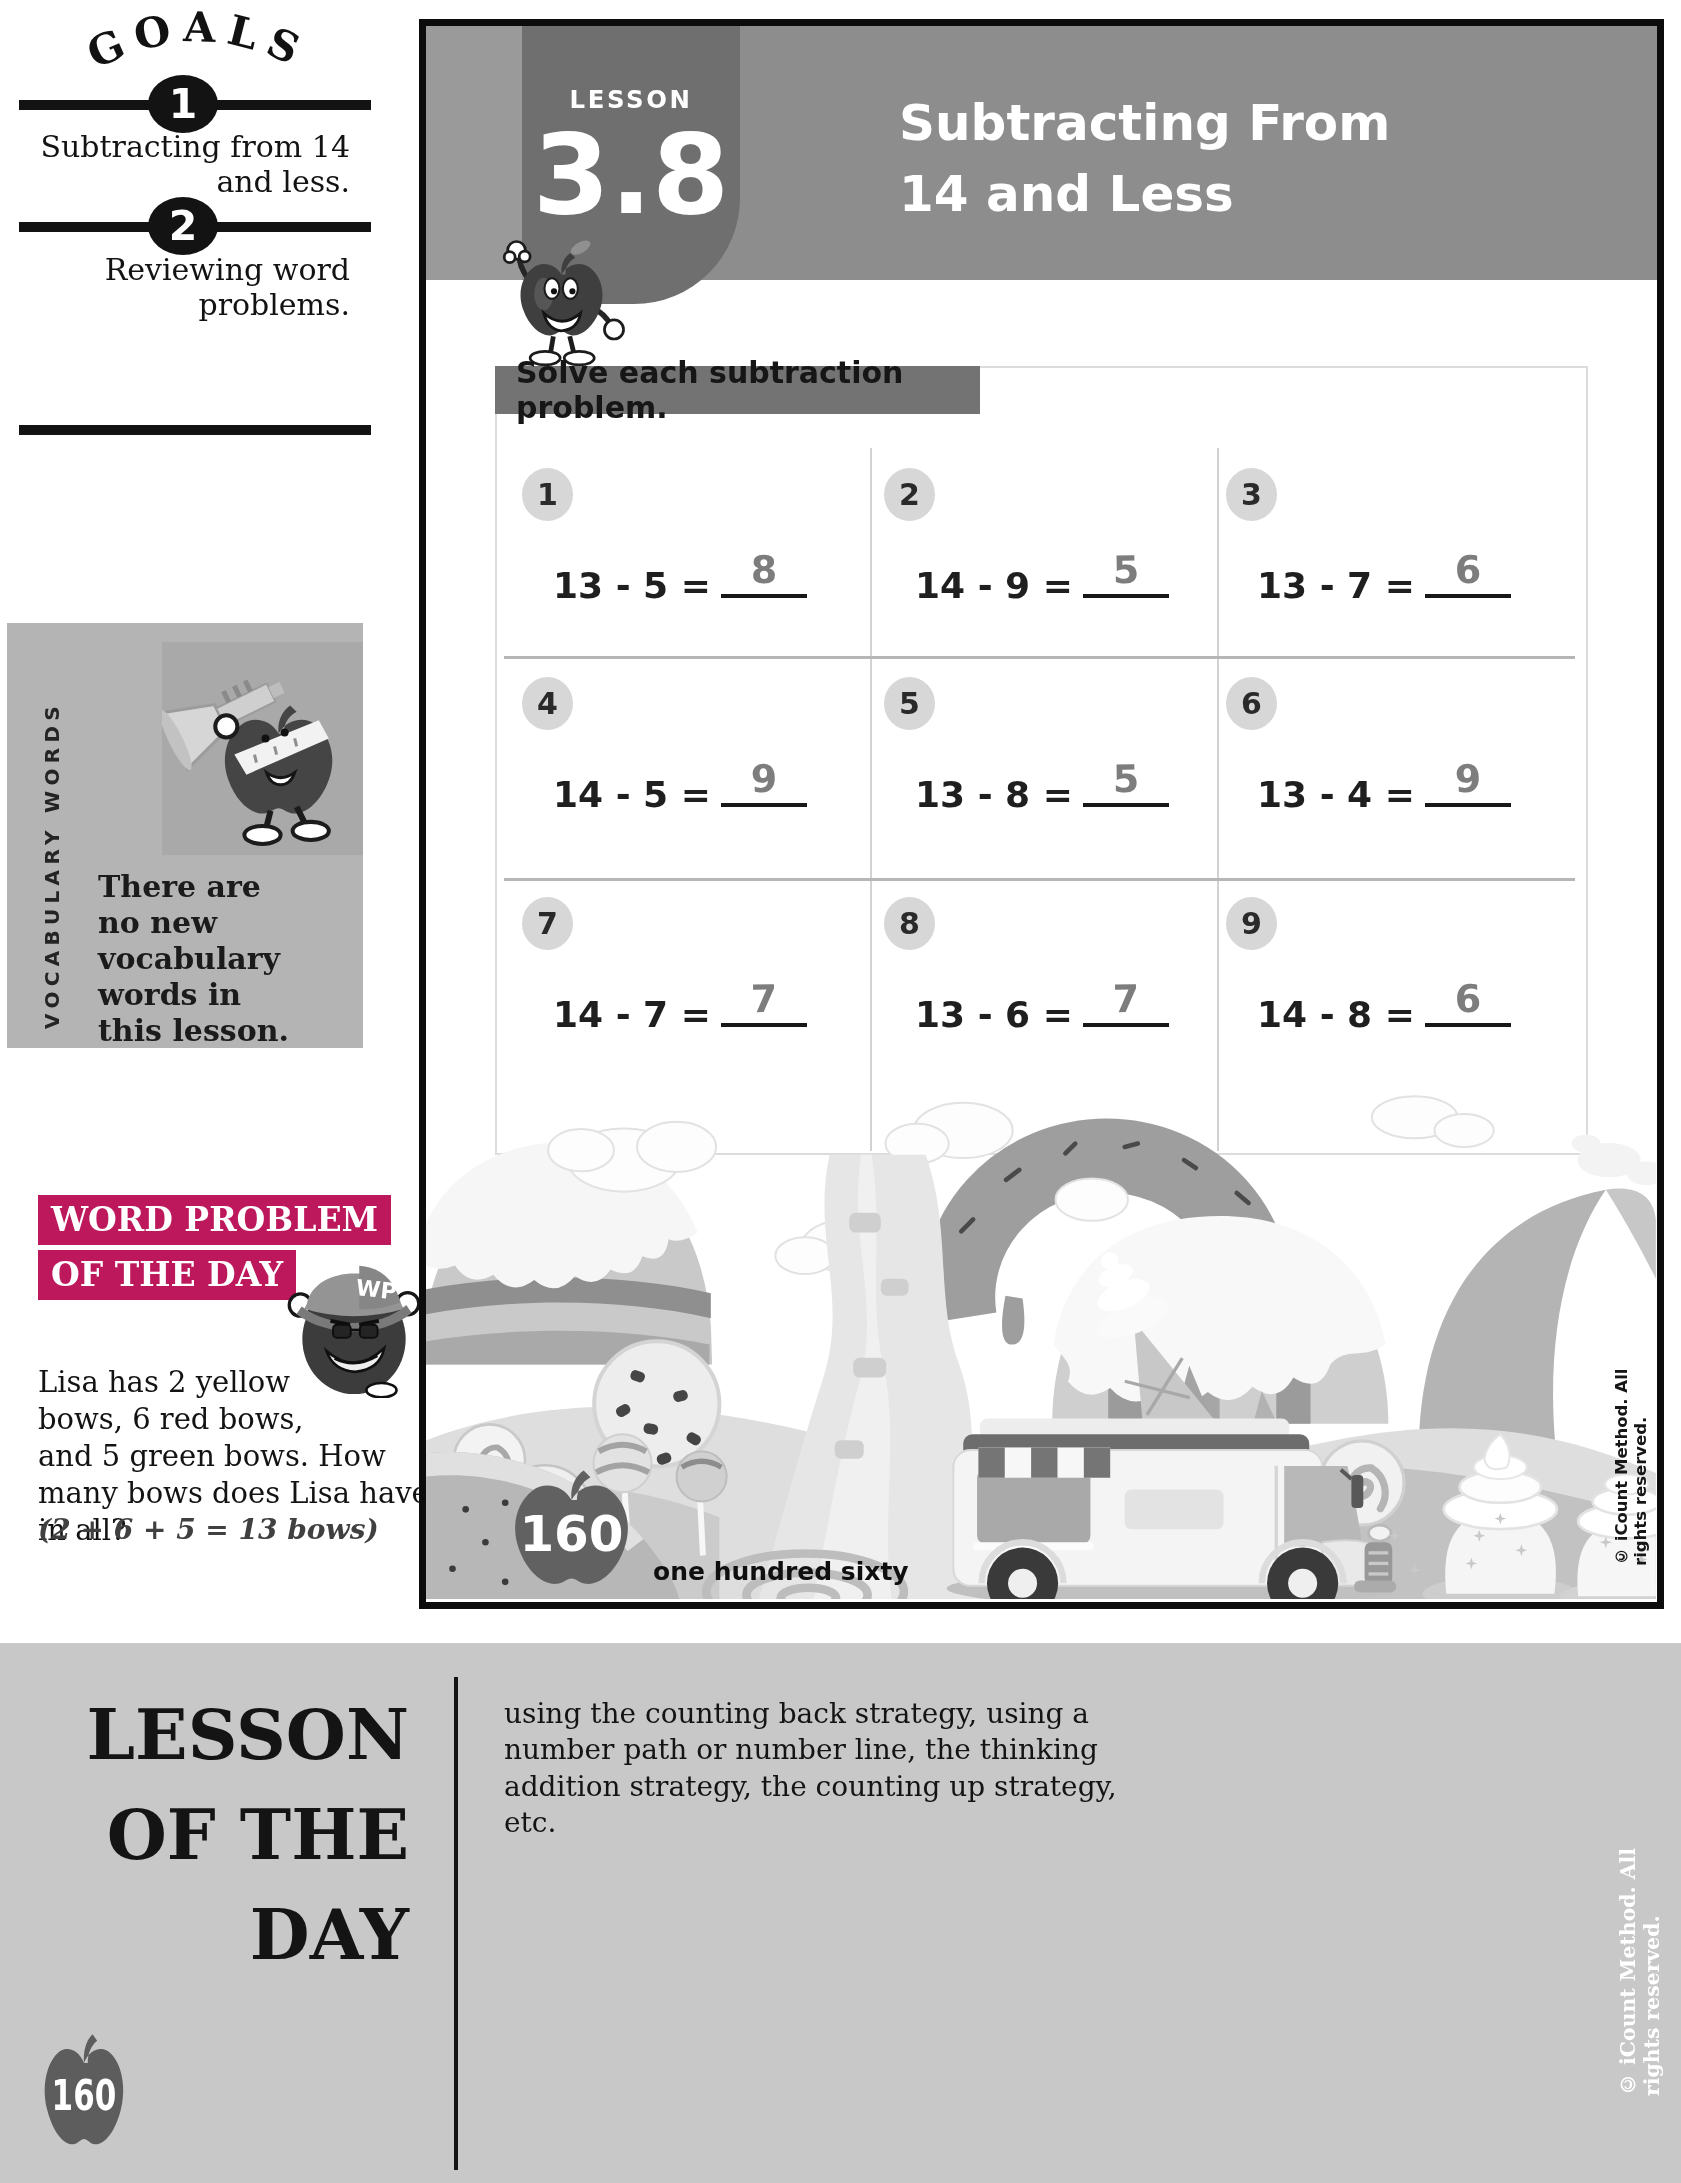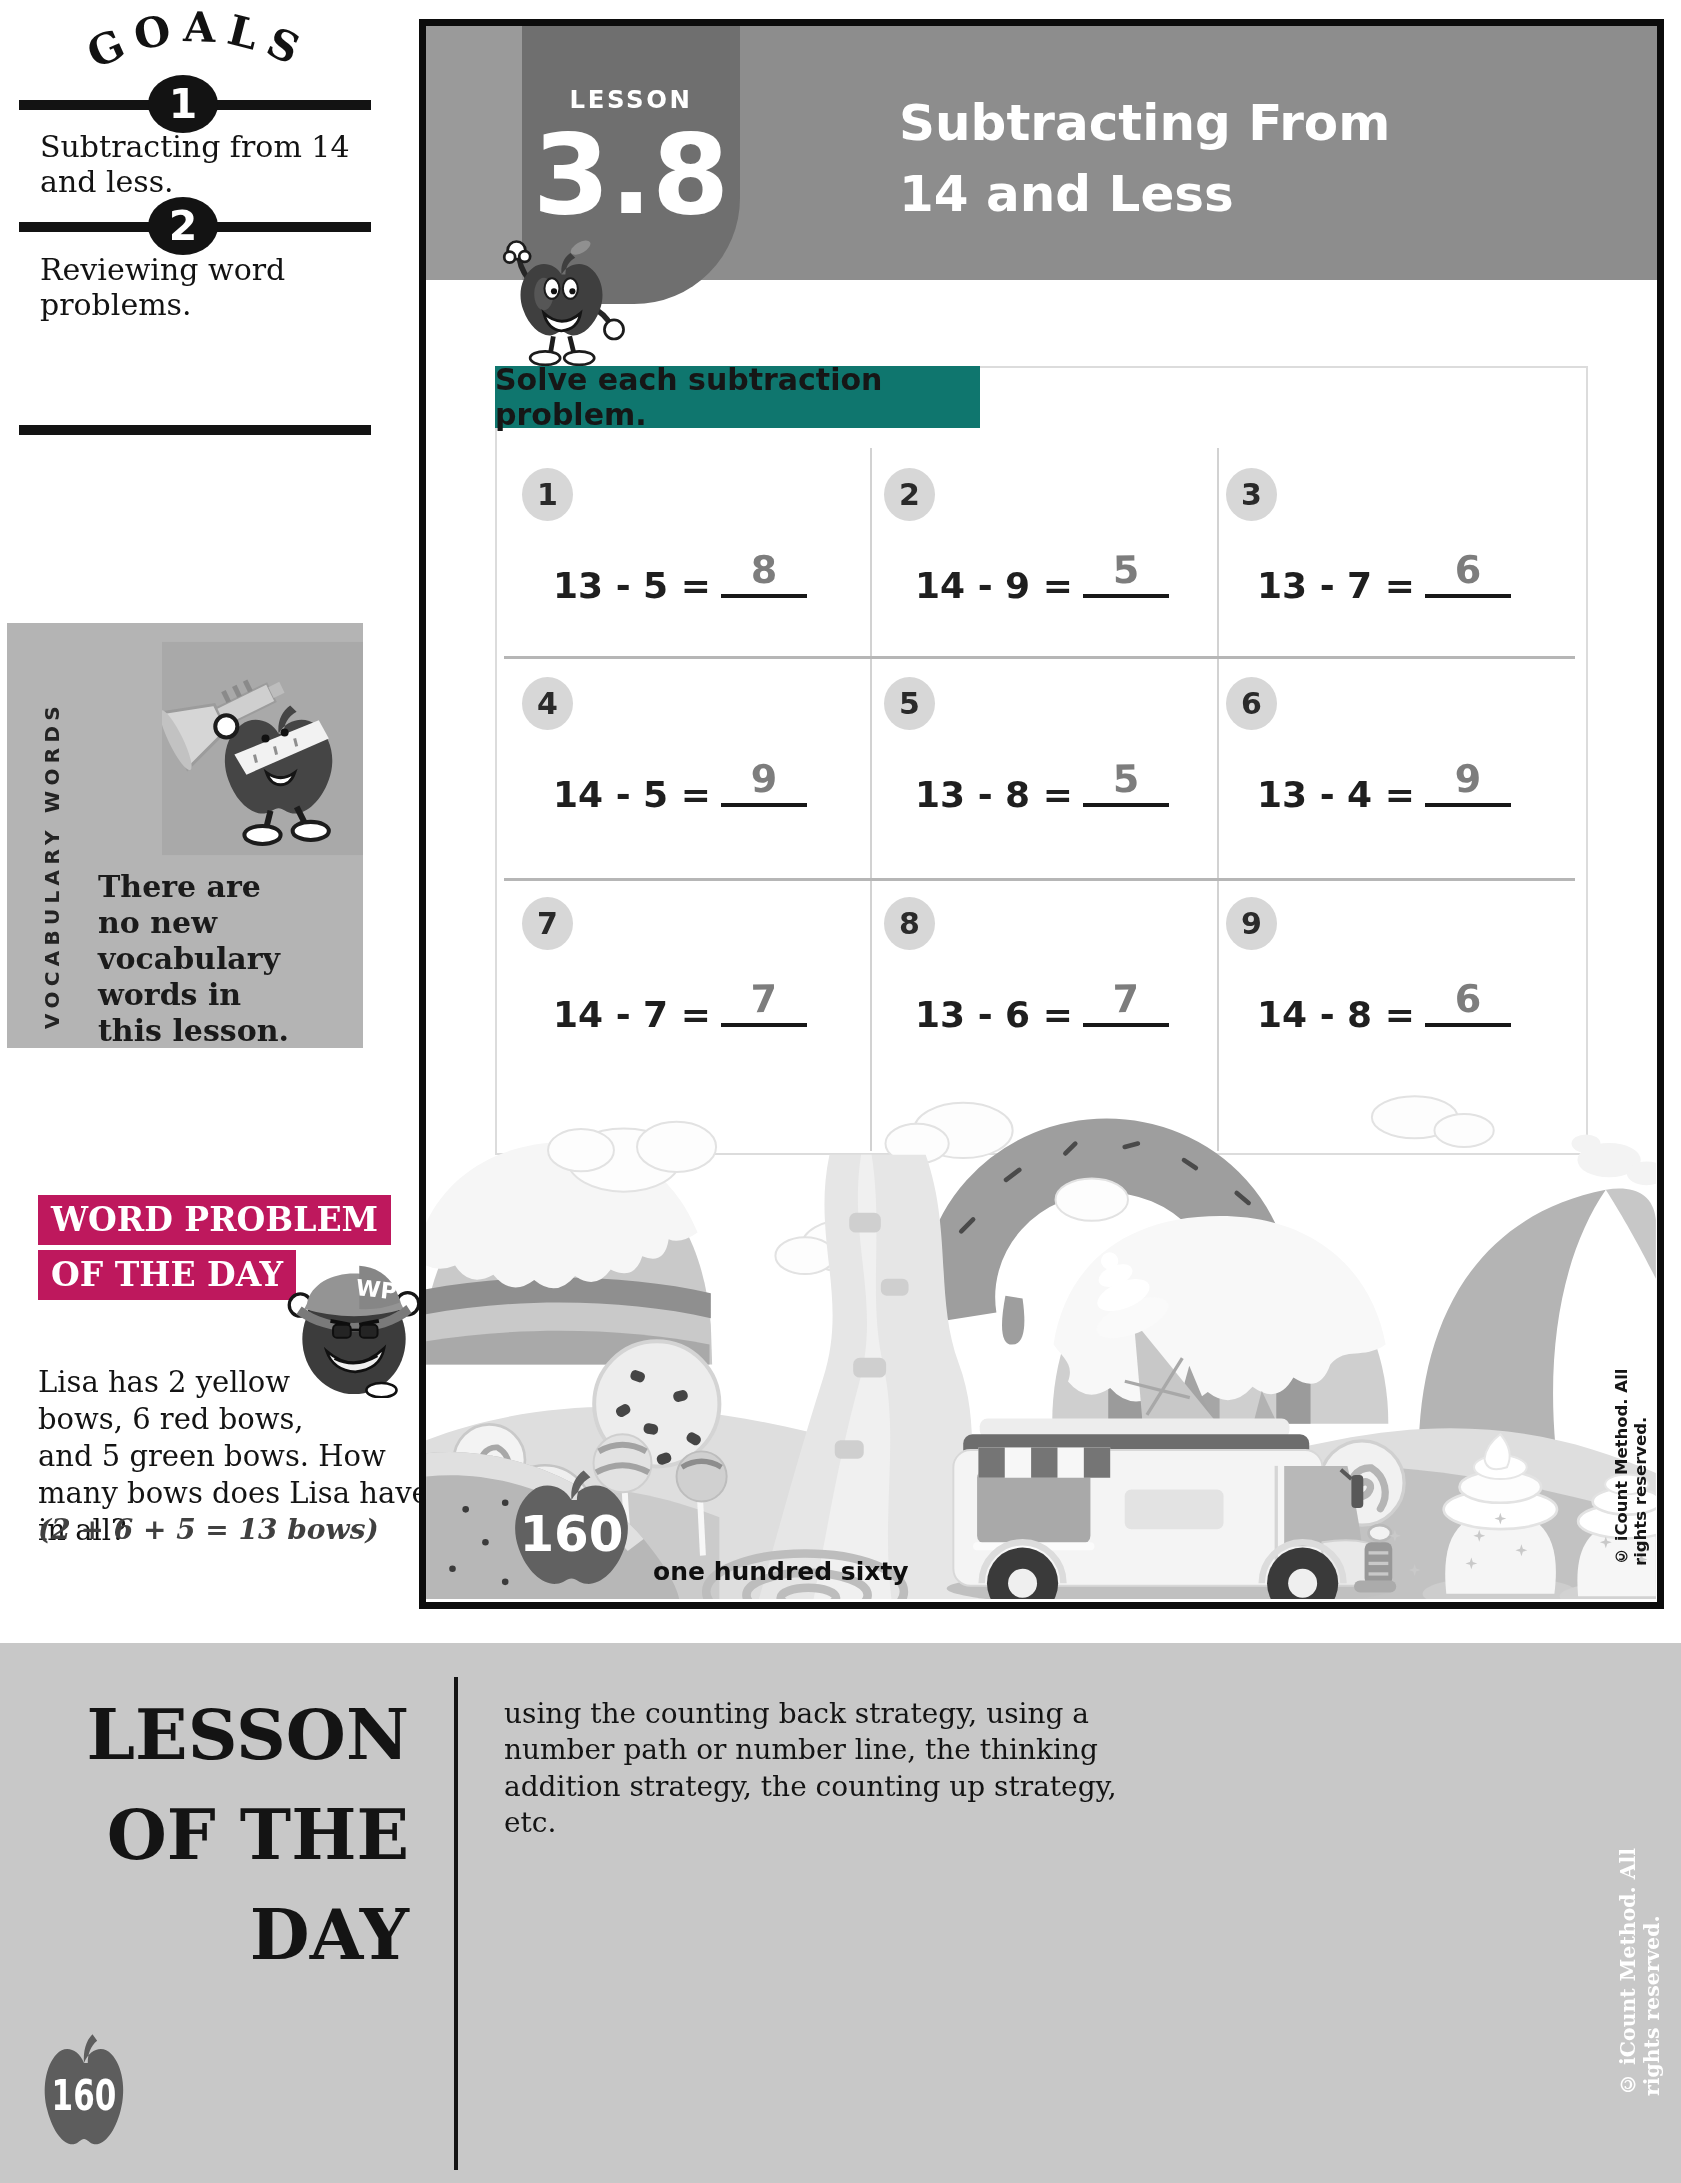--- a/index.html
+++ b/index.html
@@ -7,21 +7,21 @@
           font-family:"DejaVu Sans",sans-serif;color:#131313;}
   .abs{position:absolute;}
 
   
   #goals-arc{left:51px;top:8px;width:294px;height:84px;}
   .goal-rule{left:18.5px;width:352px;height:10px;background:#131313;}
   #rule1{top:100px}#rule2{top:222px}#rule3{top:425px}
   .goal-num{width:70px;height:58px;border-radius:50%;background:#131313;color:#ffffff;
             font-weight:bold;font-size:41px;display:flex;align-items:center;justify-content:center;}
   #num1{left:148px;top:75px}#num2{left:148px;top:197px}
-  .goal-text{left:40px;width:310px;text-align:left;font-family:"DejaVu Serif",serif;
+  .goal-text{left:40px;width:310px;text-align:right;font-family:"DejaVu Serif",serif;
              font-size:30px;line-height:1.18;color:#131313;}
   #goal1{top:129px}#goal2{top:252px}
 
   
   #vocab-box{left:6.6px;top:623px;width:356px;height:425px;background:#b4b4b4;}
   #vocab-label{left:40px;top:643px;height:386px;display:flex;align-items:center;
                writing-mode:vertical-rl;transform:rotate(180deg);
                font-weight:bold;font-size:20px;letter-spacing:5.3px;color:#242424;}
   #vocab-art{left:162px;top:638px;width:201px;height:221px;}
   #vocab-text{left:98px;top:869px;font-family:"DejaVu Serif",serif;font-weight:bold;
@@ -47,22 +47,22 @@
          border-radius:0 0 106px 46px;}
   #badge-label{margin-top:59px;text-align:center;font-weight:bold;font-size:24.4px;
                letter-spacing:2.6px;color:#ffffff;}
   #badge-num{text-align:center;font-weight:800;font-size:111px;line-height:1;
              color:#ffffff;margin-top:5.3px;}
   #apple-char{left:47px;top:193px;width:177px;height:150px;}
   #page-title{left:473px;top:62px;font-weight:800;font-size:50px;line-height:1.42;color:#ffffff;}
 
   
   #sheet{left:69px;top:340px;width:1089px;height:785px;border:2px solid #dcdcdc;background:#fff;}
-  #instruction{left:69px;top:340px;width:485px;height:62px;background:#0f766e;
-               display:flex;align-items:center;box-sizing:border-box;
+  #instruction{left:69px;top:340px;width:485px;height:48px;background:#737373;
+               display:flex;align-items:center;padding-left:21px;box-sizing:border-box;
                font-weight:600;font-size:30px;color:#161616;}
   .vdiv{width:2px;background:#d2d2d2;top:422px;height:703px;}
   #vdiv1{left:444px}#vdiv2{left:791px}
   .hdiv{left:78px;width:1071px;height:3.3px;background:#b6b6b6;}
   #hdiv1{top:630px}#hdiv2{top:852px}
   .cell{position:absolute;width:340px;height:198px;}
   .pnum{position:absolute;left:10px;top:10px;width:51px;height:53px;border-radius:50%;
         background:#d7d7d7;color:#2a2a2a;font-weight:800;font-size:30px;
         display:flex;align-items:center;justify-content:center;}
   .eq{position:absolute;left:41px;top:91px;font-weight:600;font-size:36px;color:#1f1f1f;

